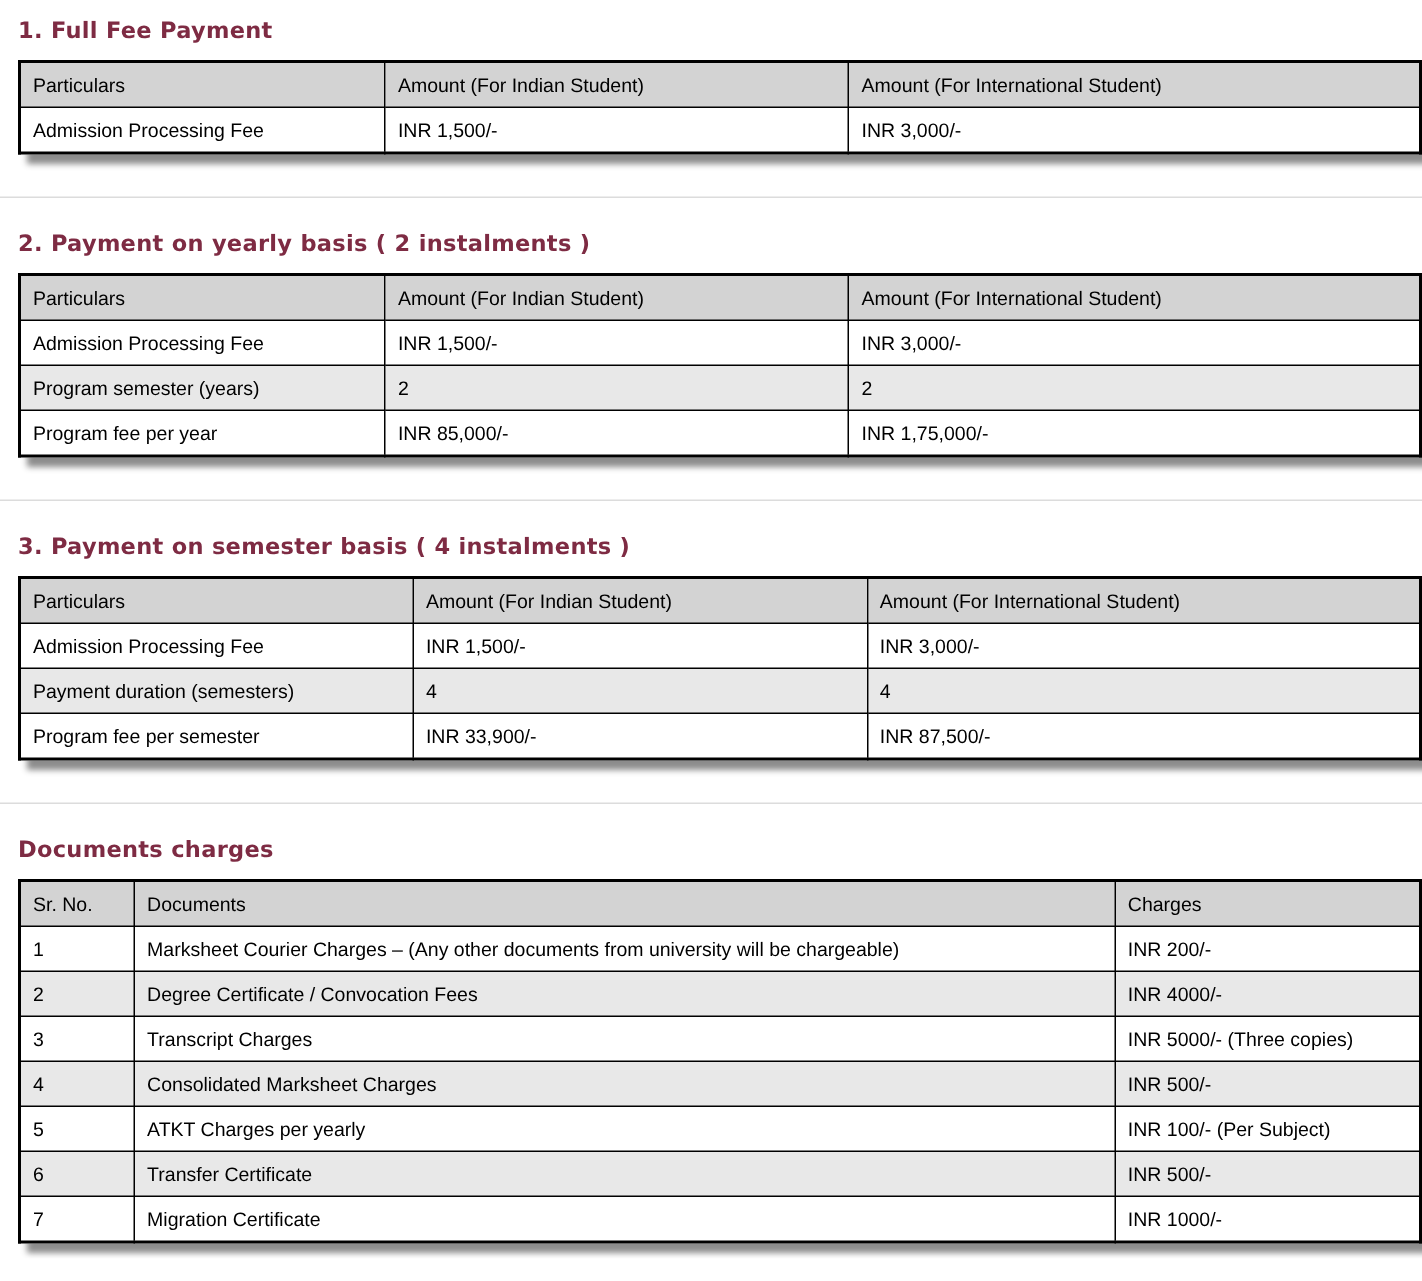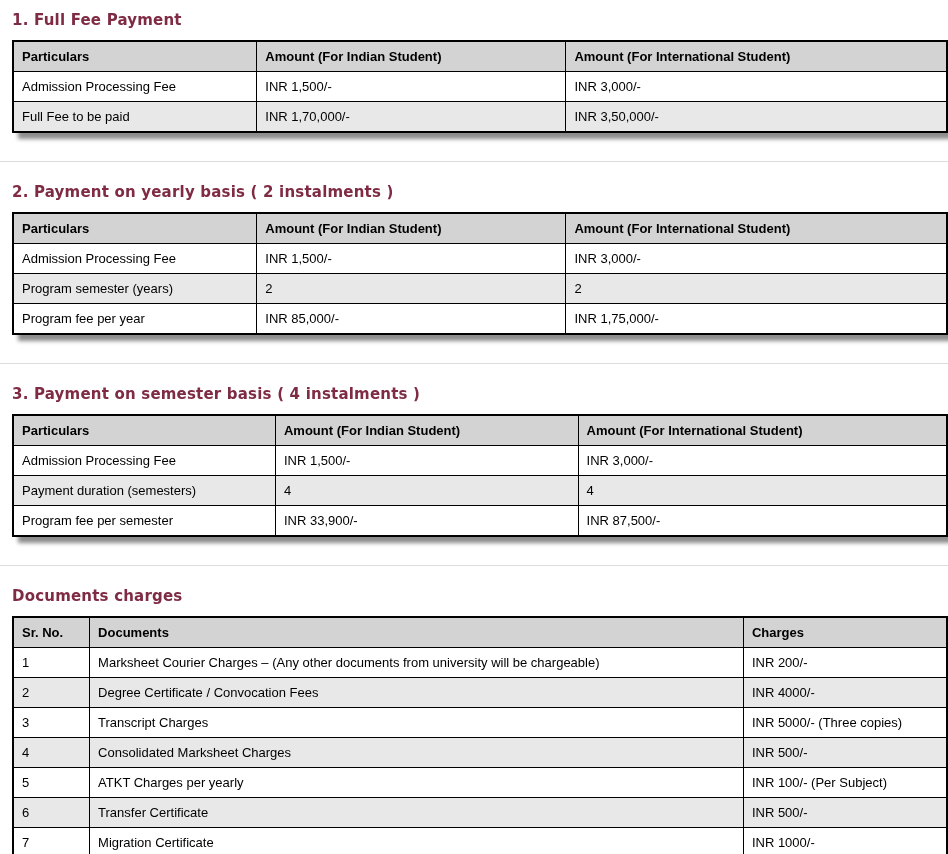--- a/index.html
+++ b/index.html
@@ -45,21 +45,21 @@
     font-size: 13px;
     line-height: 15px;
     padding: 7px 8px;
     text-align: left;
     vertical-align: middle;
     overflow: hidden;
     white-space: nowrap;
   }
   table.fee-table thead th {
     background: #d3d3d3;
-    font-weight: bold;
+    font-weight: normal;
   }
   table.fee-table tbody tr:nth-child(even) td {
     background: #e8e8e8;
   }
   hr.divider {
     border: none;
     border-top: 1px solid #dcdcdc;
     margin: 0;
     height: 0;
   }
@@ -81,25 +81,20 @@
         <th>Amount (For Indian Student)</th>
         <th>Amount (For International Student)</th>
       </tr>
     </thead>
     <tbody>
       <tr>
         <td>Admission Processing Fee</td>
         <td>INR 1,500/-</td>
         <td>INR 3,000/-</td>
       </tr>
-      <tr>
-        <td>Full Fee to be paid</td>
-        <td>INR 1,70,000/-</td>
-        <td>INR 3,50,000/-</td>
-      </tr>
     </tbody>
   </table>
 </section>
 
 <hr class="divider">
 
 <section class="fee-section">
   <h2 class="sec-title">2. Payment on yearly basis ( 2 instalments )</h2>
   <table class="fee-table">
     <colgroup>

